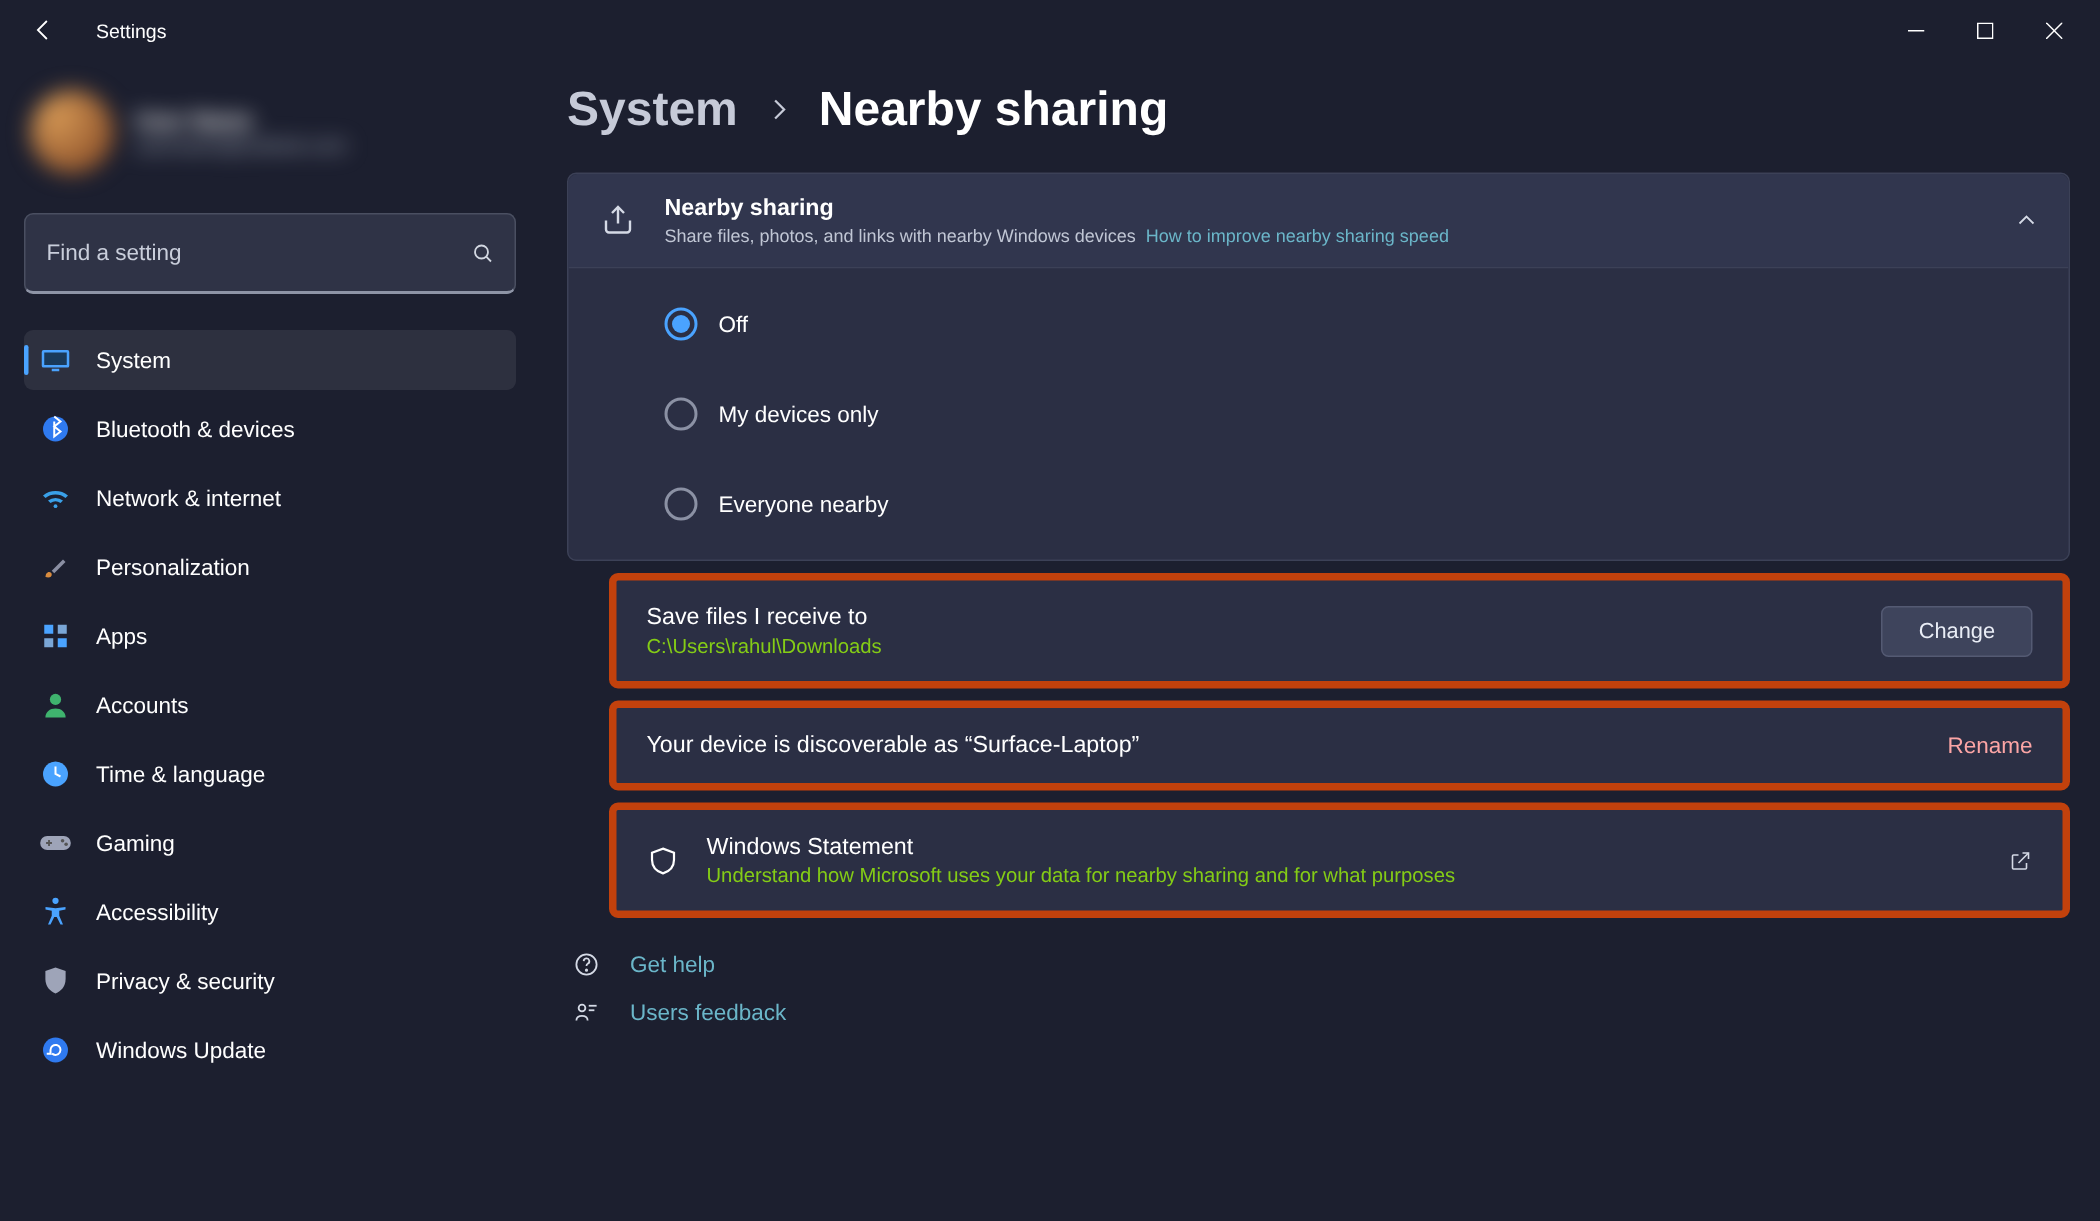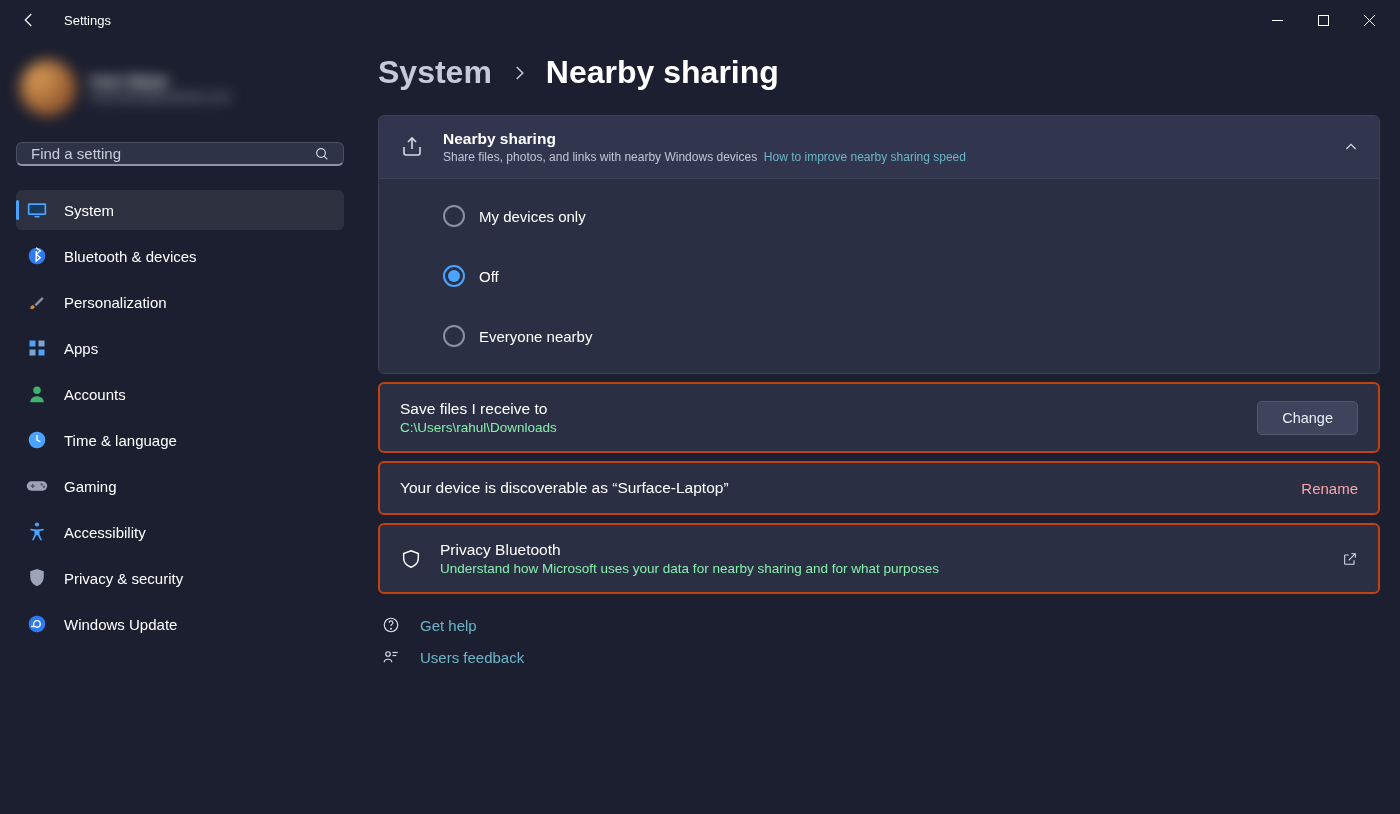--- a/index.html
+++ b/index.html
@@ -30,21 +30,21 @@
   .avatar { width:56px; height:56px; border-radius:50%; background: radial-gradient(circle at 30% 30%, #d79a56, #7a3e1e); }
   .profile-text .name { font-size:15px; font-weight:600; color:#fff; }
   .profile-text .email { font-size:13px; color:#aeb5c4; }
 
   .search-wrap {
     position: relative;
     margin: 0 0 24px 0;
   }
   .search {
     width: 100%;
-    height: 24px;
+    height: 54px;
     background: #2f3346;
     border: 1px solid #4a4f61;
     border-bottom: 2px solid #8e94a6;
     border-radius: 6px;
     color: #d1d6e0;
     font-size: 15px;
     padding: 0 40px 0 14px;
     outline: none;
   }
   .search::placeholder { color: #c9cedb; }
@@ -93,29 +93,30 @@
   .card-header .chev { color:#d5dae6; }
 
   .radios { padding: 26px 10px 26px 64px; display:flex; flex-direction:column; gap:38px; }
   .radio { display:flex; align-items:center; gap:14px; cursor:pointer; font-size:15px; }
   .radio .circle { width:22px; height:22px; border:2px solid #8b91a4; border-radius:50%; display:flex;align-items:center;justify-content:center;}
   .radio.selected .circle { border-color:#4aa3ff; }
   .radio.selected .circle::after { content:""; width:12px; height:12px; background:#4aa3ff; border-radius:50%; }
 
   .row-card {
     background: #2b2f44;
-    border: 2px solid #c2410c;
+    border: 5px solid #c2410c;
     border-radius: 6px;
     margin-bottom: 8px;
     display:flex; align-items:center; gap:18px;
     padding: 16px 20px;
+    margin-left: 28px;
   }
   .row-card .txt { flex:1; }
   .row-card .ttl { font-size:15.5px; font-weight:500; }
-  .row-card .sub { font-size:13.5px; color:#86efac; margin-top:2px; }
+  .row-card .sub { font-size:13.5px; color:#84cc16; margin-top:2px; }
   .change-btn {
     background:#3e445c; border:1px solid #545a73; color:#e9edf6;
     padding:8px 24px; border-radius:5px; font-size:14.5px;
     cursor:pointer;
   }
   .link-action { color:#fca5a5; font-size:15px; cursor:pointer; }
 
   .support-links { margin-top:22px; display:flex; flex-direction:column; gap:14px; padding-left:2px;}
   .support { display:flex; align-items:center; gap:18px; color:#6bb6c9; font-size:15px; cursor:pointer;}
   .support .ico { width:22px; color:#d5dae6; display:flex; align-items:center; justify-content:center;}
@@ -187,20 +188,30 @@
           <span class="nav-ico">
             <svg width="20" height="20" viewBox="0 0 24 24">
               <circle cx="12" cy="12" r="10" fill="#2f7af0"></circle>
               <path d="M11 6v12l5-4-5-4 5-4-5-4" fill="none" stroke="#fff" stroke-width="1.6"></path>
             </svg>
           </span>
           <span>Bluetooth &amp; devices</span>
         </div>
         <div class="nav-item">
           <span class="nav-ico">
+            <svg width="20" height="16" viewBox="0 0 24 18" fill="#3aa0e8">
+              <path d="M12 17a1.5 1.5 0 1 0 0-3 1.5 1.5 0 0 0 0 3z"></path>
+              <path d="M6 11a10 10 0 0 1 12 0l-2 2a7 7 0 0 0-8 0z"></path>
+              <path d="M2 7a16 16 0 0 1 20 0l-2 2a13 13 0 0 0-16 0z"></path>
+            </svg>
+          </span>
+          <span>Network &amp; internet</span>
+        </div>
+        <div class="nav-item">
+          <span class="nav-ico">
             <svg width="20" height="20" viewBox="0 0 24 24">
               <path d="M4 20c0-2 1-4 3-4 1 0 2 1 2 2 0 2-2 3-5 2z" fill="#d88b3e"></path>
               <path d="M9 15l9-9 2 2-9 9z" fill="#8a8fa3"></path>
             </svg>
           </span>
           <span>Personalization</span>
         </div>
         <div class="nav-item">
           <span class="nav-ico">
             <svg width="18" height="18" viewBox="0 0 24 24">
@@ -297,27 +308,27 @@
             <a href="#">How to improve nearby sharing speed</a>
           </div>
         </div>
         <span class="chev">
           <svg width="16" height="16" viewBox="0 0 24 24" fill="none" stroke="currentColor" stroke-width="1.8">
               <path d="M5 15l7-7 7 7"></path>
             </svg>
         </span>
       </div>
       <div class="radios" id="radios">
+          <div class="radio selected">
+            <span class="circle"></span>
+            <span>Off</span>
+          </div>
           <div class="radio">
             <span class="circle"></span>
             <span>My devices only</span>
-          </div>
-          <div class="radio selected">
-            <span class="circle"></span>
-            <span>Off</span>
           </div>
           <div class="radio">
             <span class="circle"></span>
             <span>Everyone nearby</span>
           </div>
         </div>
     </div>
 
     <div class="row-card">
       <div class="txt">
@@ -334,21 +345,21 @@
       <span class="link-action">Rename</span>
     </div>
 
     <div class="row-card">
       <span class="ico">
         <svg width="22" height="22" viewBox="0 0 24 24" fill="none" stroke="currentColor" stroke-width="1.6">
             <path d="M12 3l8 3v5c0 5-3.5 8.5-8 10-4.5-1.5-8-5-8-10V6l8-3z"></path>
           </svg>
       </span>
       <div class="txt">
-        <div class="ttl">Privacy Bluetooth</div>
+        <div class="ttl">Windows Statement</div>
         <div class="sub">Understand how Microsoft uses your data for nearby sharing and for what purposes</div>
       </div>
       <span style="color:#d5dae6">
         <svg width="16" height="16" viewBox="0 0 24 24" fill="none" stroke="currentColor" stroke-width="1.6">
             <path d="M14 4h6v6"></path>
             <path d="M20 4L10 14"></path>
             <path d="M18 14v5a1 1 0 0 1-1 1H5a1 1 0 0 1-1-1V7a1 1 0 0 1 1-1h5"></path>
           </svg>
       </span>
     </div>

